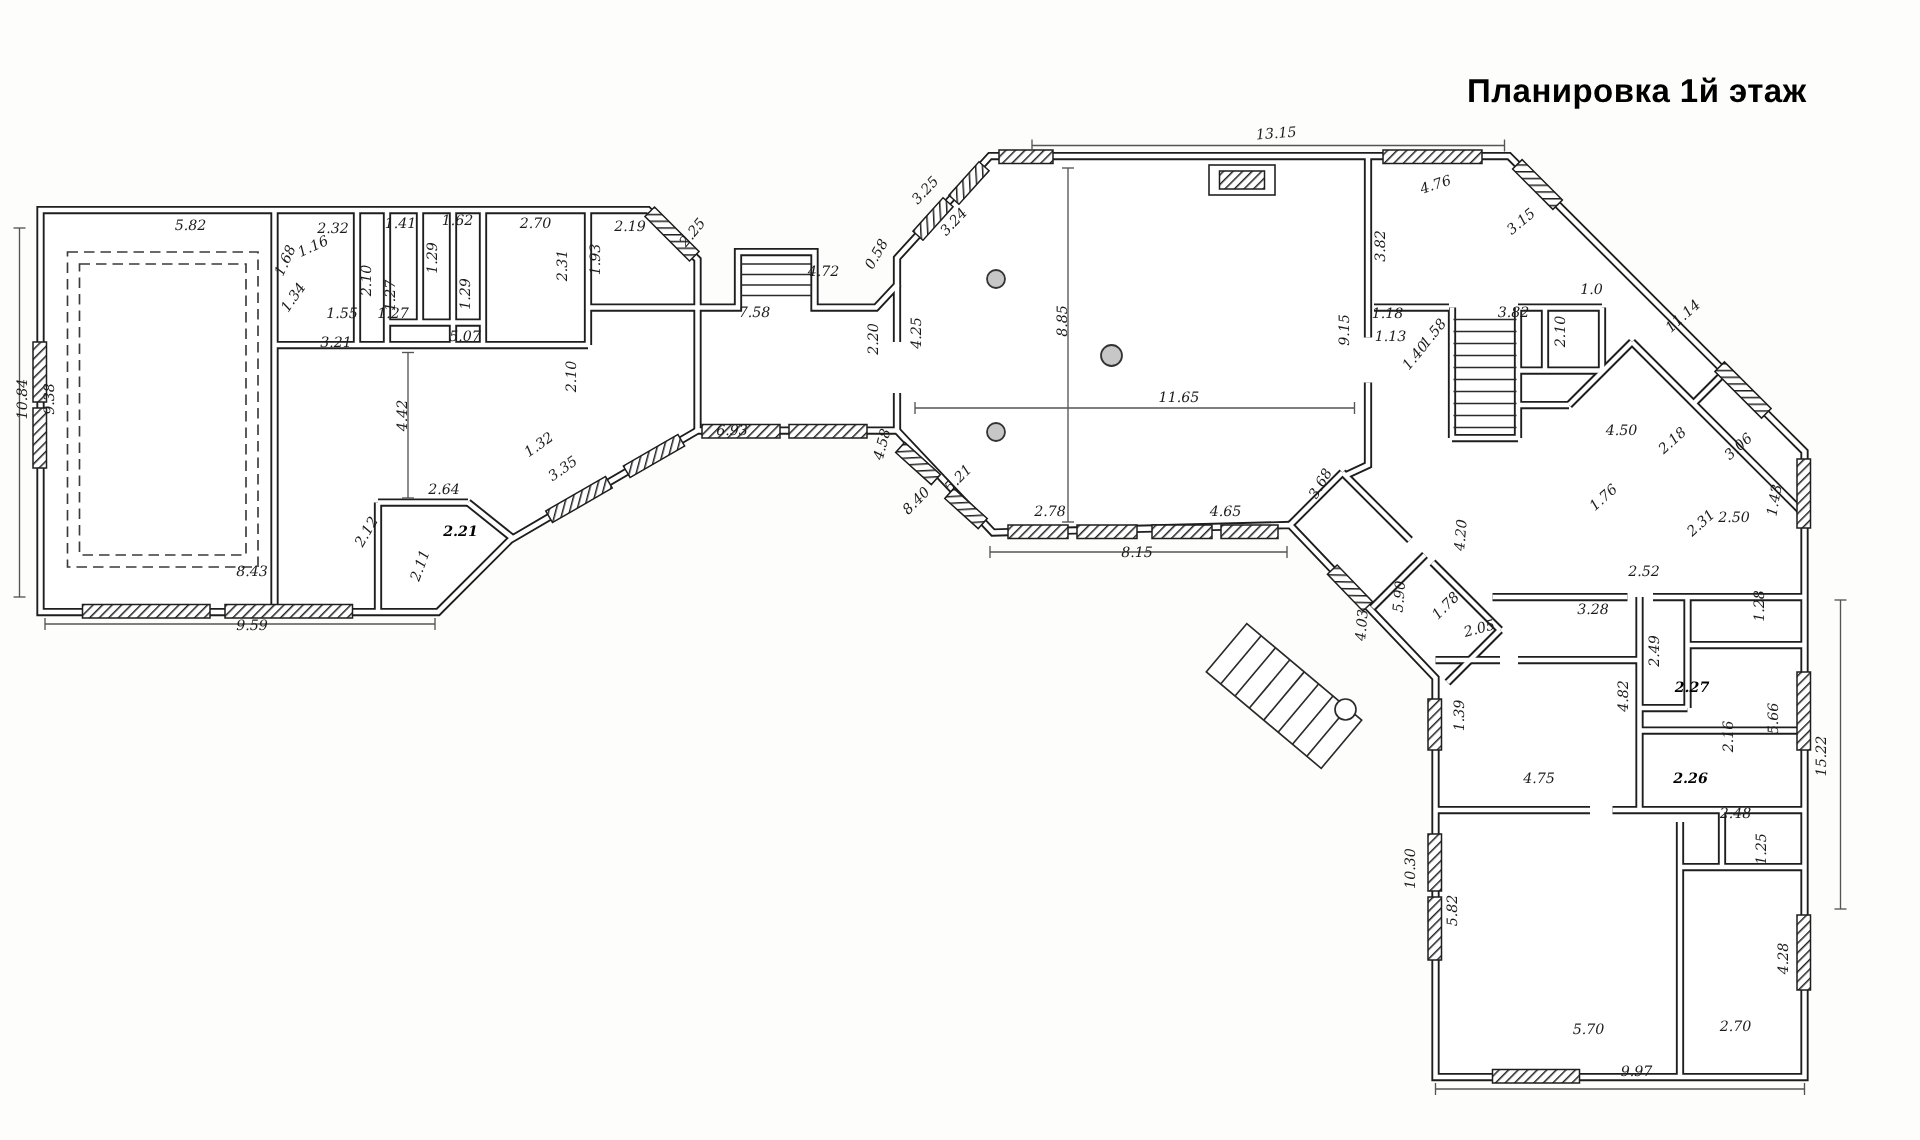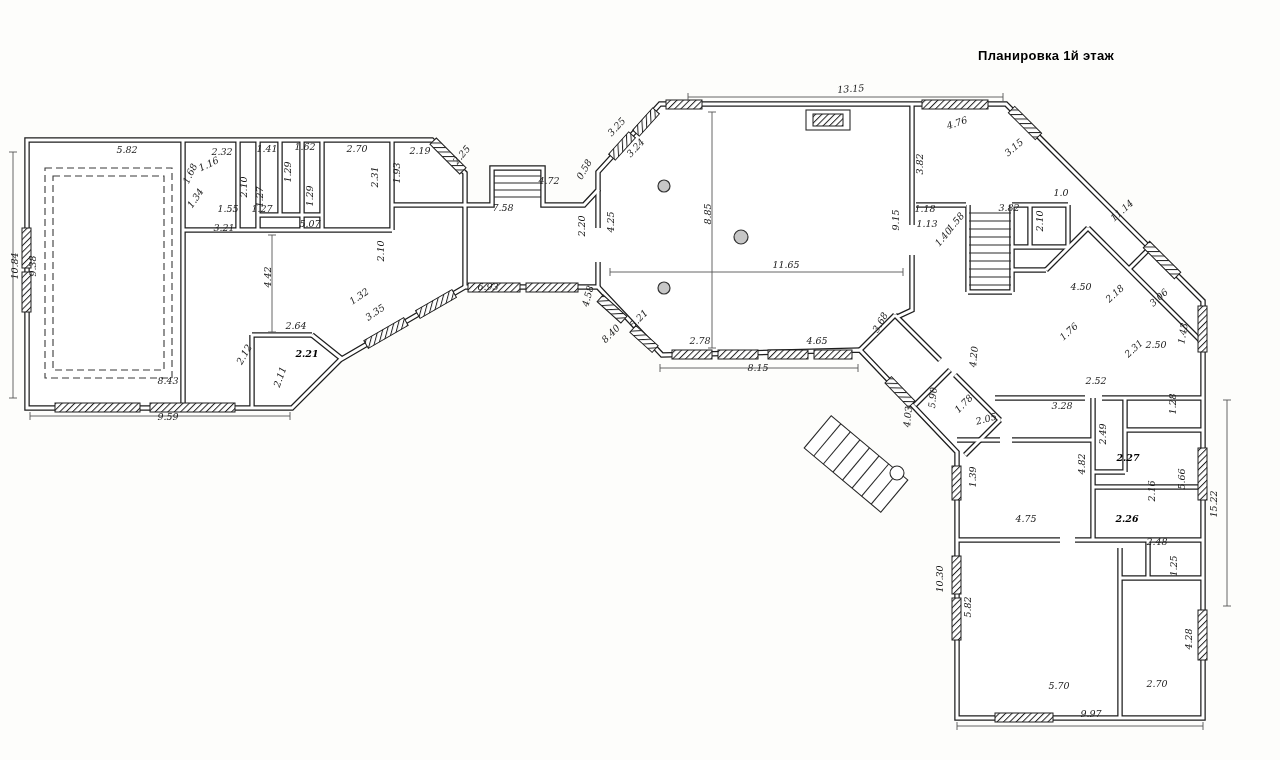--- a/index.html
+++ b/index.html
@@ -1,18 +1,18 @@
 <!DOCTYPE html>
 <html><head>
 <meta charset="utf-8">
 <style>
   html,body{margin:0;padding:0;background:#ffffff;}
   .page{position:relative;width:1280px;height:760px;background:#fdfdfb;overflow:hidden;
         font-family:"Liberation Sans",sans-serif;}
-  .title{position:absolute;left:978px;top:48px;font-size:13px;font-weight:bold;color:#000;
+  .title{position:absolute;left:978px;top:48px;font-size:22px;font-weight:bold;color:#000;
          letter-spacing:.3px;}
   svg{position:absolute;left:0;top:0;}
   .bfill{fill:#ffffff;stroke:none;}
   .wall-black path{fill:none;stroke:#1e1e1e;stroke-width:5.5;stroke-linejoin:miter;stroke-linecap:butt;}
   .wall-white path{fill:none;stroke:#ffffff;stroke-width:3;stroke-linejoin:miter;stroke-linecap:butt;}
   .thin{fill:none;stroke:#2a2a2a;stroke-width:1.1;}
   .thinf{fill:#ffffff;stroke:#2a2a2a;stroke-width:1.1;}
   .dashed{fill:none;stroke:#3a3a3a;stroke-width:1.1;stroke-dasharray:7 4;}
   .dimline{stroke:#555555;stroke-width:0.9;}
   .winr{stroke:#1e1e1e;stroke-width:1;}

